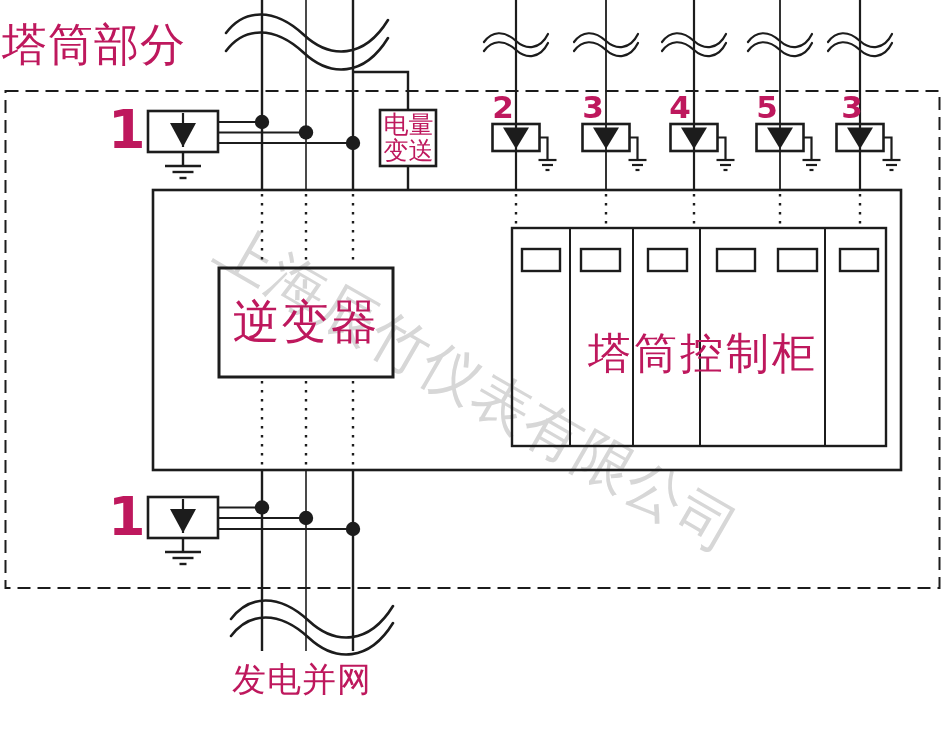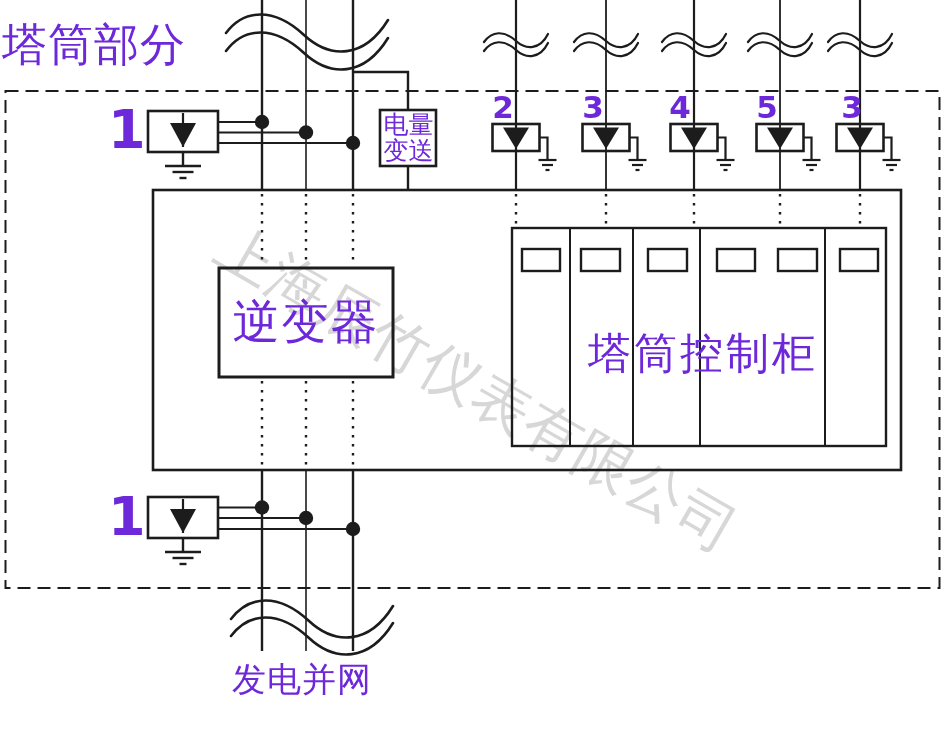--- a/index.html
+++ b/index.html
@@ -7,21 +7,21 @@
   .stage {
     position: relative;
     width: 945px;
     height: 741px;
     background: #ffffff;
     overflow: hidden;
     font-family: "DejaVu Sans", sans-serif;
     color: #1a1a1a;
   }
   .stage svg { position: absolute; left: 0; top: 0; z-index: 2; }
-  .txt { position: absolute; z-index: 3; color: #6d28d9; }
+  .txt { position: absolute; z-index: 3; color: #be185d; }
   .watermark {
     position: absolute;
     left: 236px; top: 216px;
     z-index: 1;
     font-size: 58px;
     font-weight: 500;
     letter-spacing: 1px;
     color: #d7d7d7;
     white-space: nowrap;
     transform: rotate(30deg);

